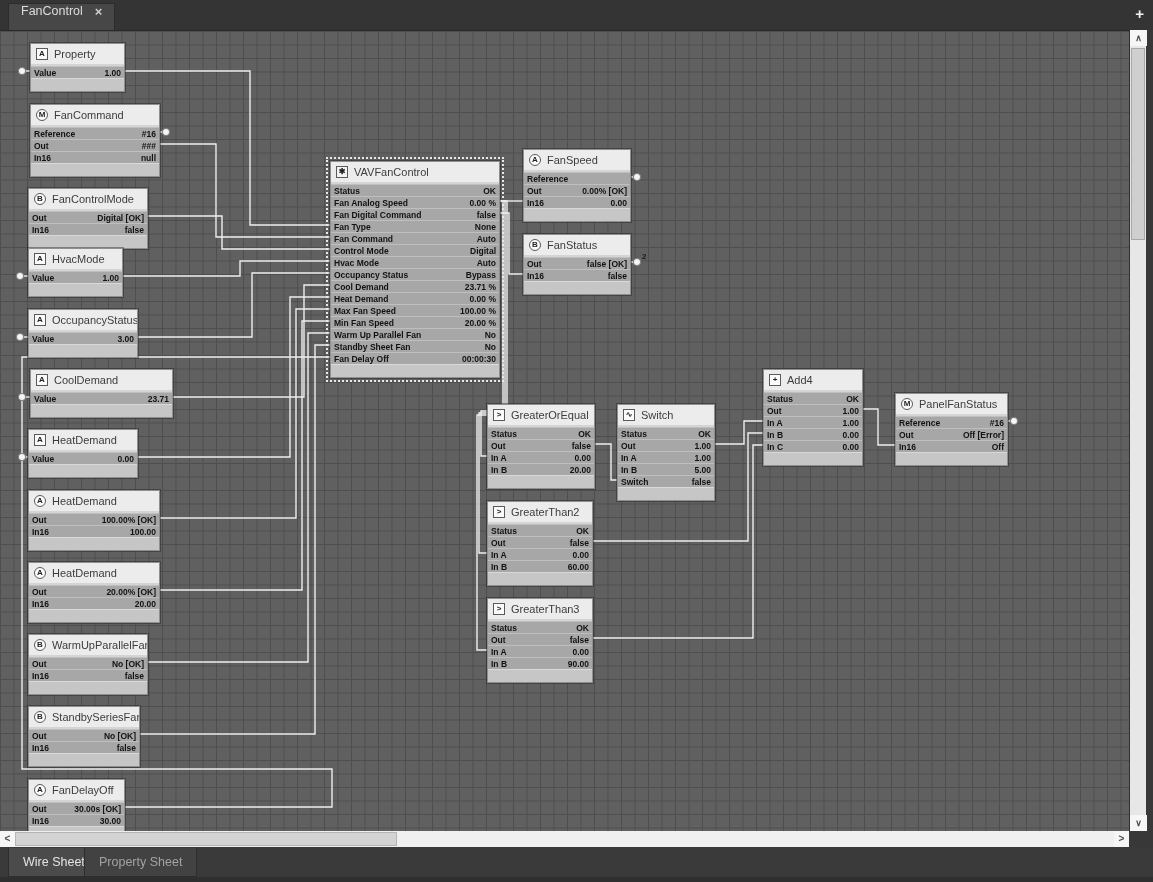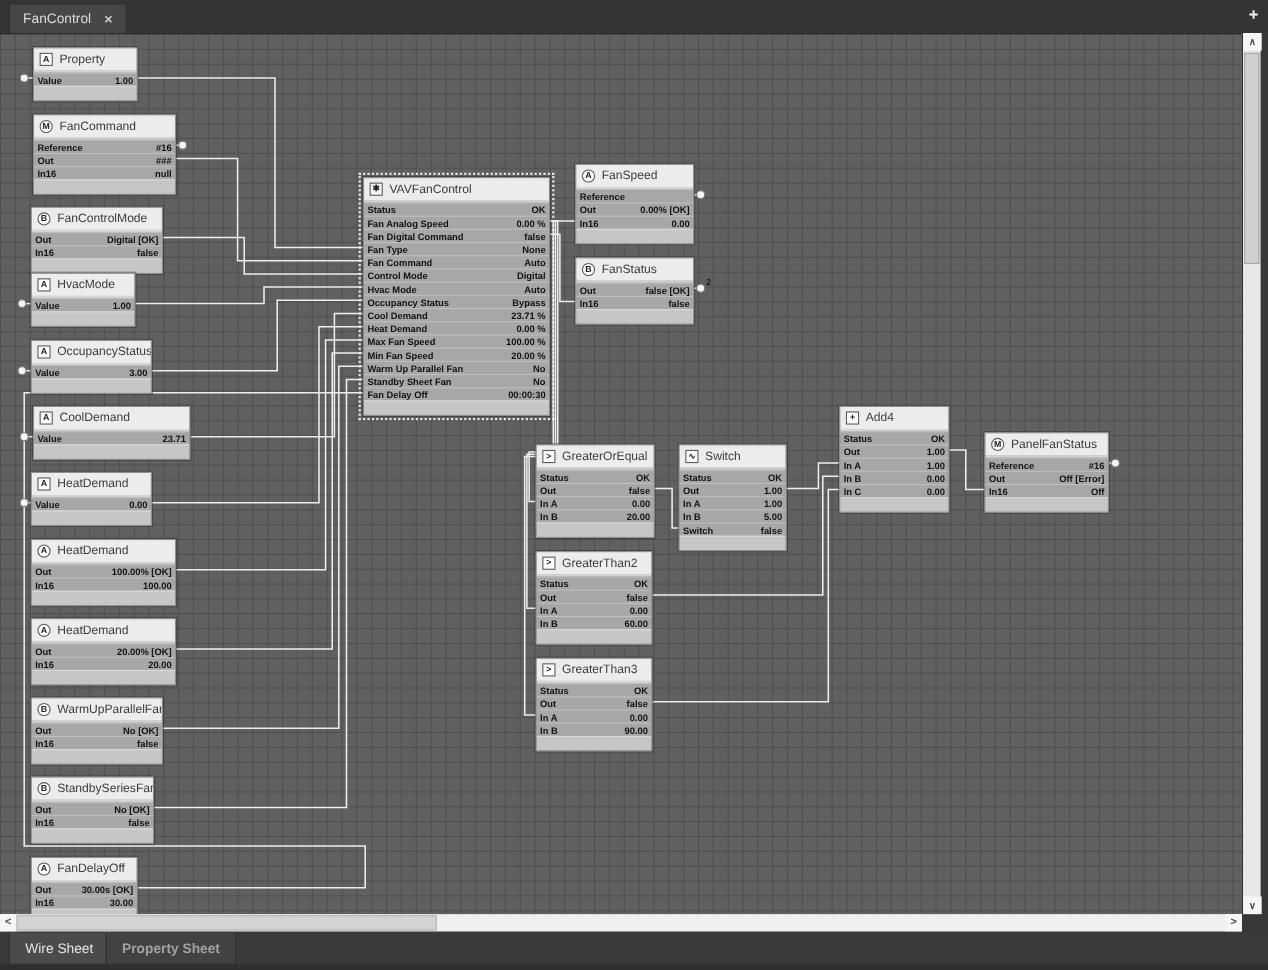--- a/index.html
+++ b/index.html
@@ -8,21 +8,21 @@
     position: relative; overflow: hidden;
     background: #383838;
     font-family: "Liberation Sans", sans-serif;
     -webkit-font-smoothing: antialiased;
   }
   
   .tabbar { position:absolute; left:0; top:0; width:100%; height:30px; background:#343434; }
   .doc-tab {
     position:absolute; left:8px; top:3px; height:27px;
     background:#474747; color:#dcdcdc; font-size:12.5px;
-    display:flex; align-items:center; gap:12px; padding:0 12px;
+    display:flex; align-items:flex-start; gap:12px; padding:0 12px;
     border:1px solid #2c2c2c; border-bottom:none;
   }
   .doc-tab .close { color:#cfcfcf; font-size:13px; font-weight:bold; cursor:pointer; }
   .plus-btn { position:absolute; right:9px; top:5px; color:#f2f2f2; font-size:15px; font-weight:bold; }
   
   .canvas {
     position:absolute; left:0; top:30px; width:1129px; height:801px; overflow:hidden;
     background-color:#606060;
     background-image: linear-gradient(#4e4e4e 1px, transparent 1px),
                       linear-gradient(90deg, #4e4e4e 1px, transparent 1px);
@@ -570,15 +570,15 @@
 </div>
 
 <div class="hscroll">
   <div class="btn left">&lt;</div>
   <div class="thumb"></div>
   <div class="btn right">&gt;</div>
 </div>
 
 <div class="bottombar">
   <div class="view-tab active" style="left:8px;">Wire Sheet</div>
-  <div class="view-tab inactive" style="left:96px;font-weight:bold;">Property Sheet</div>
+  <div class="view-tab inactive" style="left:84px;">Property Sheet</div>
 </div>
 <div class="bstrip"></div>
 
 </body></html>

